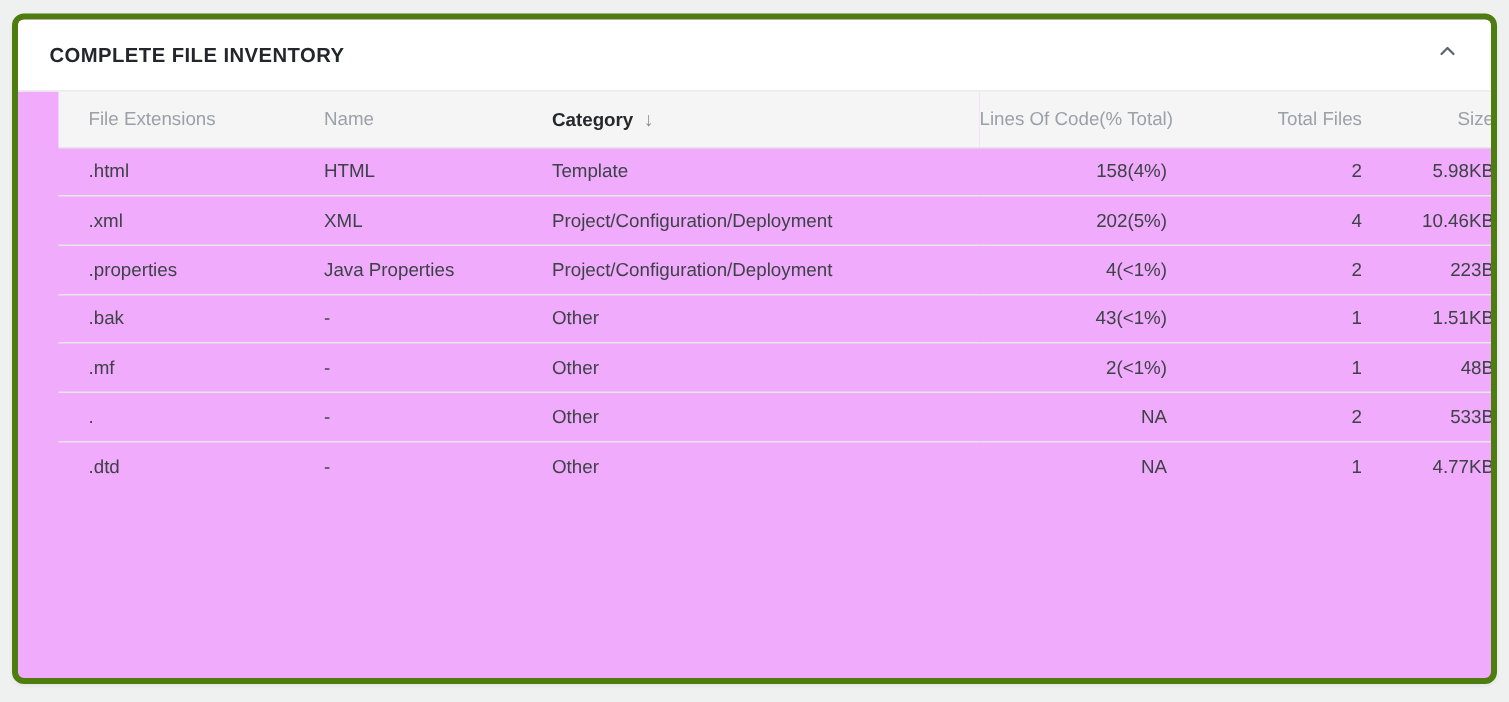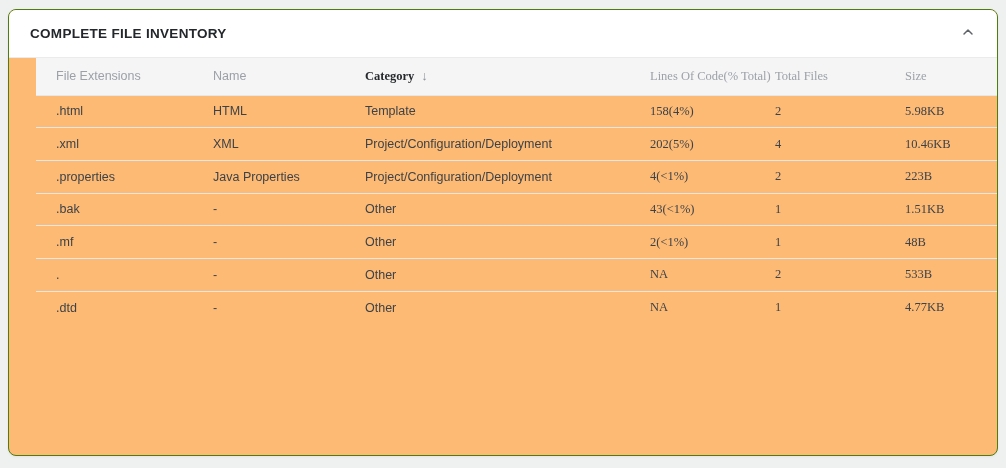--- a/index.html
+++ b/index.html
@@ -7,22 +7,22 @@
   body {
     background:#eff0f0;
     font-family:"Liberation Sans", sans-serif;
     position:relative;
     overflow:hidden;
   }
   .card {
     position:absolute;
     left:8px; top:9px;
     width:990px; height:447px;
-    background:#fdba74;
-    border:1px solid #4d7c0f;
+    background:#f0abfc;
+    border:4px solid #4d7c0f;
     border-radius:8px;
     box-shadow:0 1px 3px rgba(0,0,0,0.05);
     overflow:hidden;
   }
   .card-header {
     height:48px;
     display:flex;
     align-items:center;
     justify-content:space-between;
     padding:0 14px 0 21px;
@@ -55,34 +55,34 @@
   thead th {
     height:37px;
     background:#f5f5f6;
     font-size:12.5px;
     font-weight:400;
     color:#9ca1a7;
     text-align:left;
     vertical-align:middle;
     white-space:nowrap;
   }
-  thead th.sorted { color:#26292c; font-weight:700;font-family:Liberation Serif, serif; }
+  thead th.sorted { color:#26292c; font-weight:700; }
   .sort-icon { color:#8a8f94; font-weight:400; font-size:13px; margin-left:7px; }
   tbody td {
     height:32.7px;
     font-size:12.5px;
     color:#3e4247;
     border-top:1px solid #e7e7e7;
     vertical-align:middle;
     white-space:nowrap;
     overflow:hidden;
   }
   th:first-child, td:first-child { padding-left:20px; }
   th:last-child, td:last-child { padding-right:18px; }
-  .num { text-align:left;font-family:Liberation Serif, serif; }
+  .num { text-align:right; }
   
   .scrollbar {
     position:absolute;
     top:0; right:1px;
     width:13px; height:396px;
   }
   .scroll-arrow-up {
     position:absolute; top:6px; left:3px;
     width:0; height:0;
     border-left:3.5px solid transparent;

